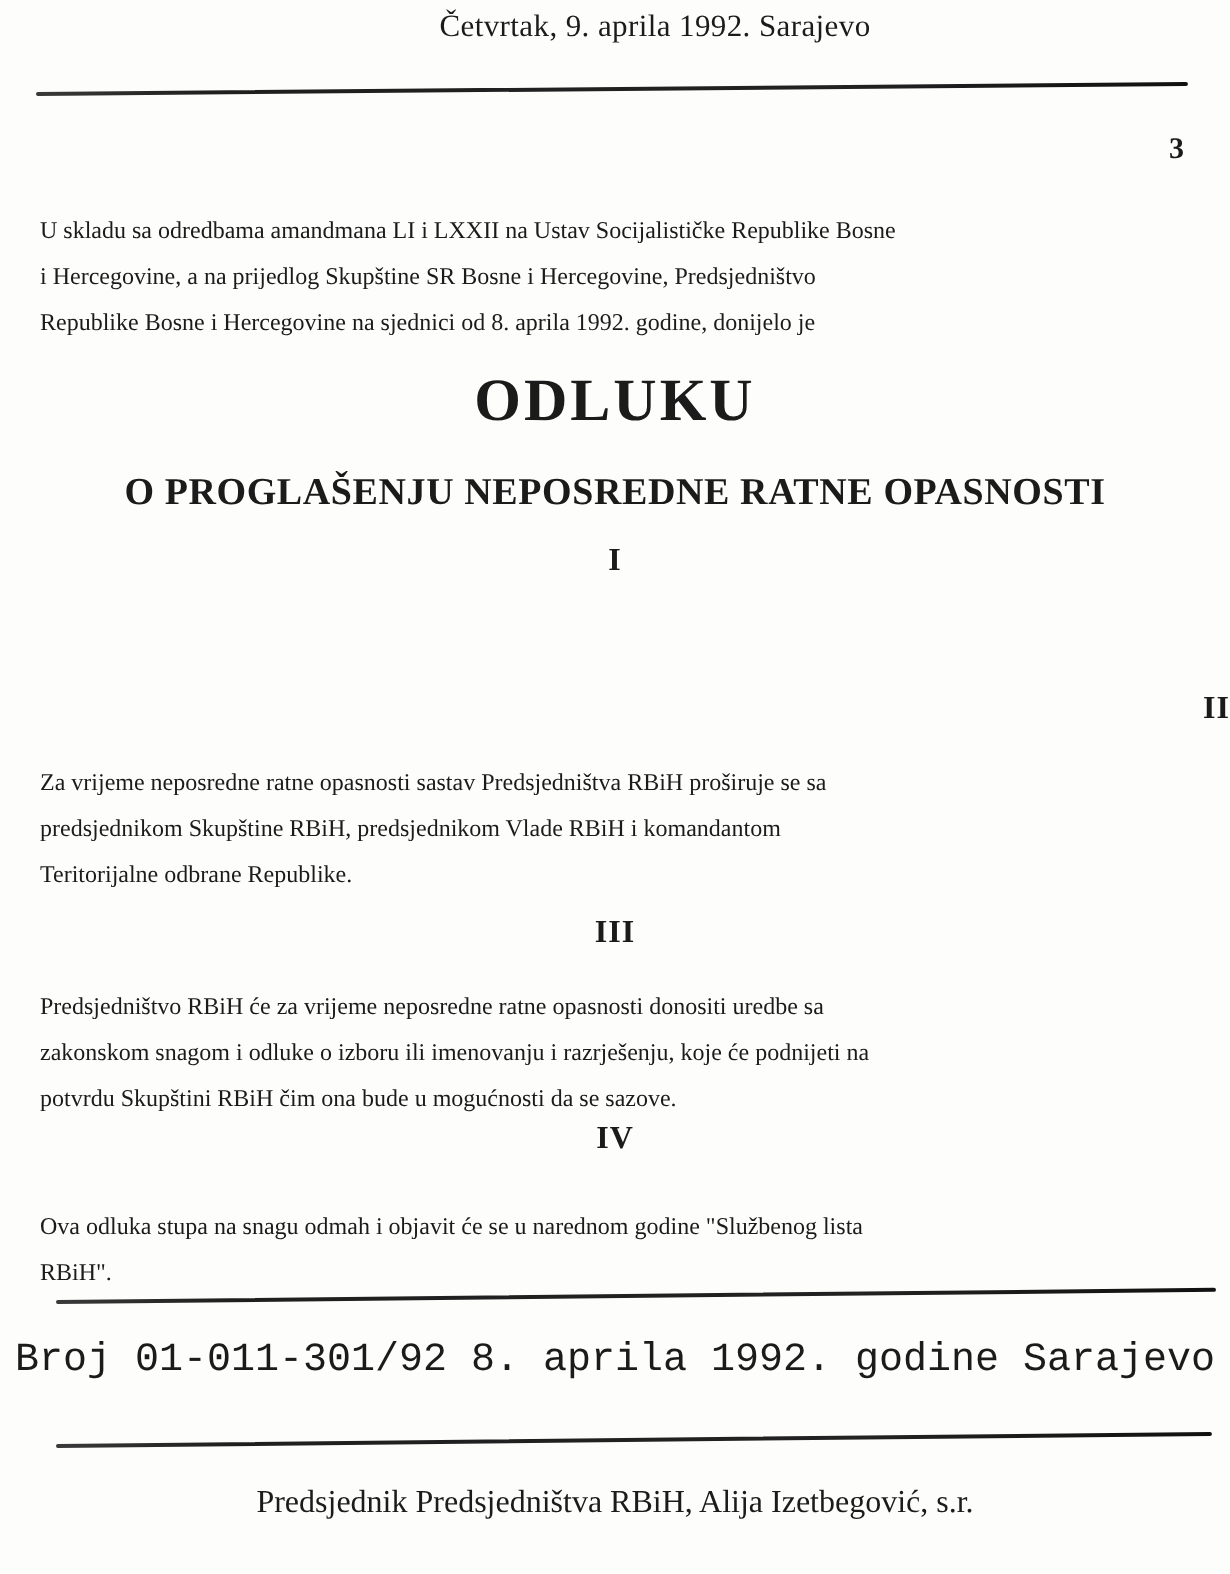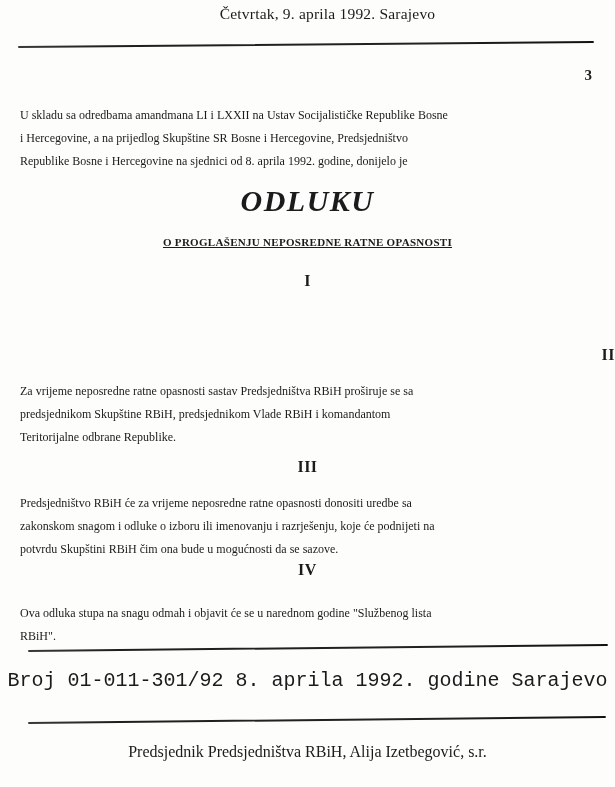--- a/index.html
+++ b/index.html
@@ -49,28 +49,26 @@
     line-height: 23px;
     white-space: pre-line;
   }
   .intro { top: 104px; }
 
   .doc-title {
     top: 184px;
     font-size: 30px;
     font-weight: bold;
     letter-spacing: 1.5px;
-    font-style: italic;
   }
   .doc-subtitle {
     top: 236px;
-    font-size: 11px;
+    font-size: 19px;
     font-weight: bold;
     letter-spacing: 0.3px;
-    text-decoration: underline;
   }
   .sec-num {
     font-size: 16px;
     font-weight: bold;
     letter-spacing: 0.5px;
   }
   .sec1-num  { top: 272px; }
   .sec1-text { top: 302px; }
   .sec2-num  { top: 346px; text-align: right; }
   .sec2-text { top: 380px; }

